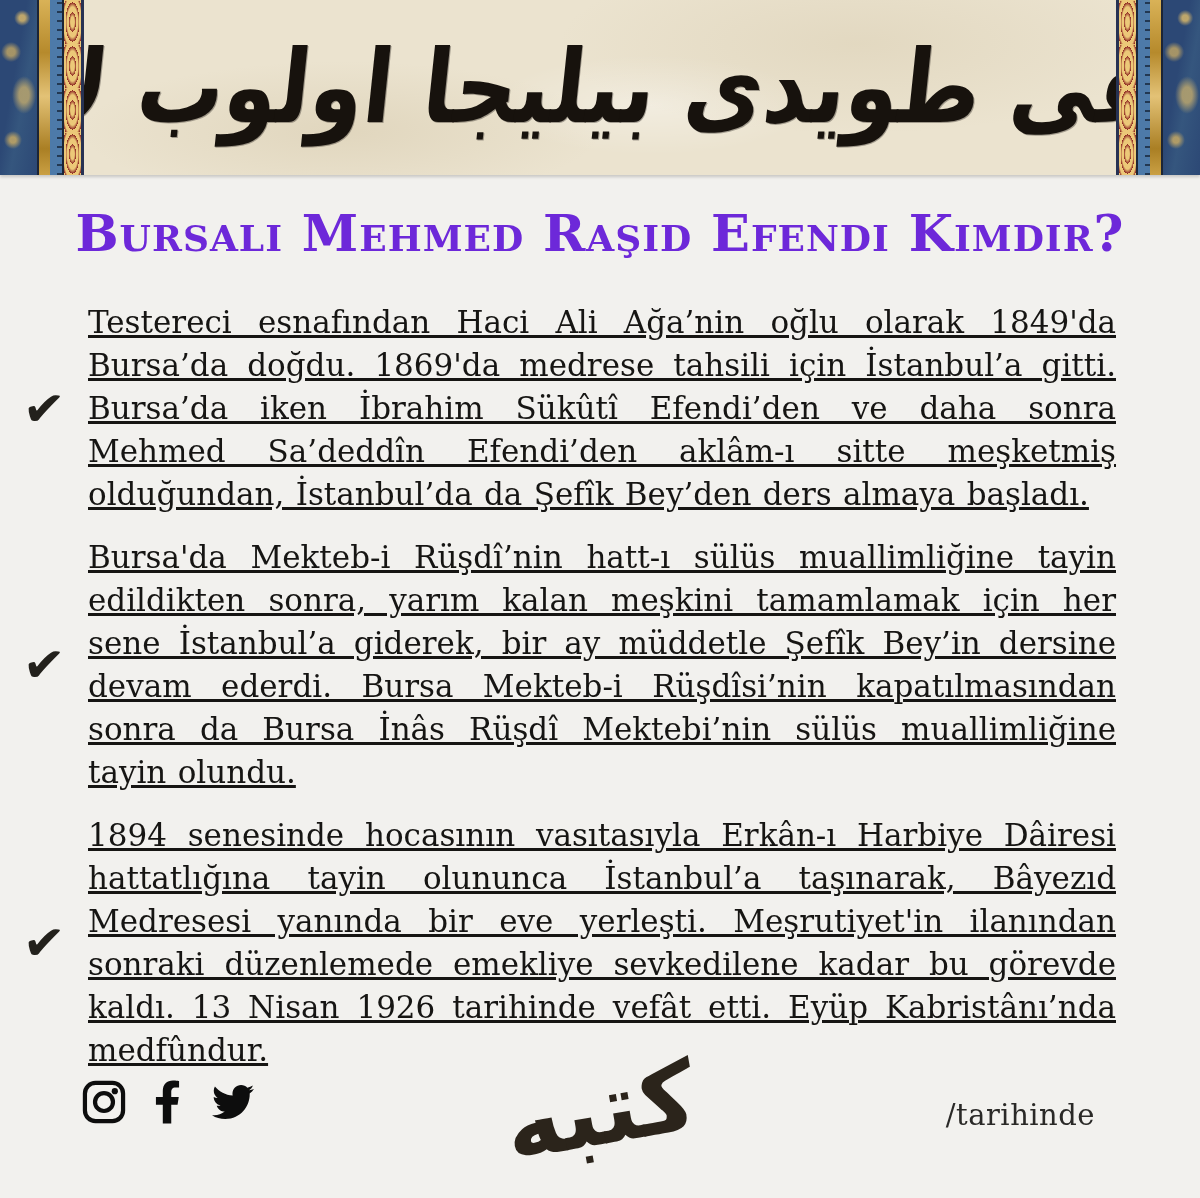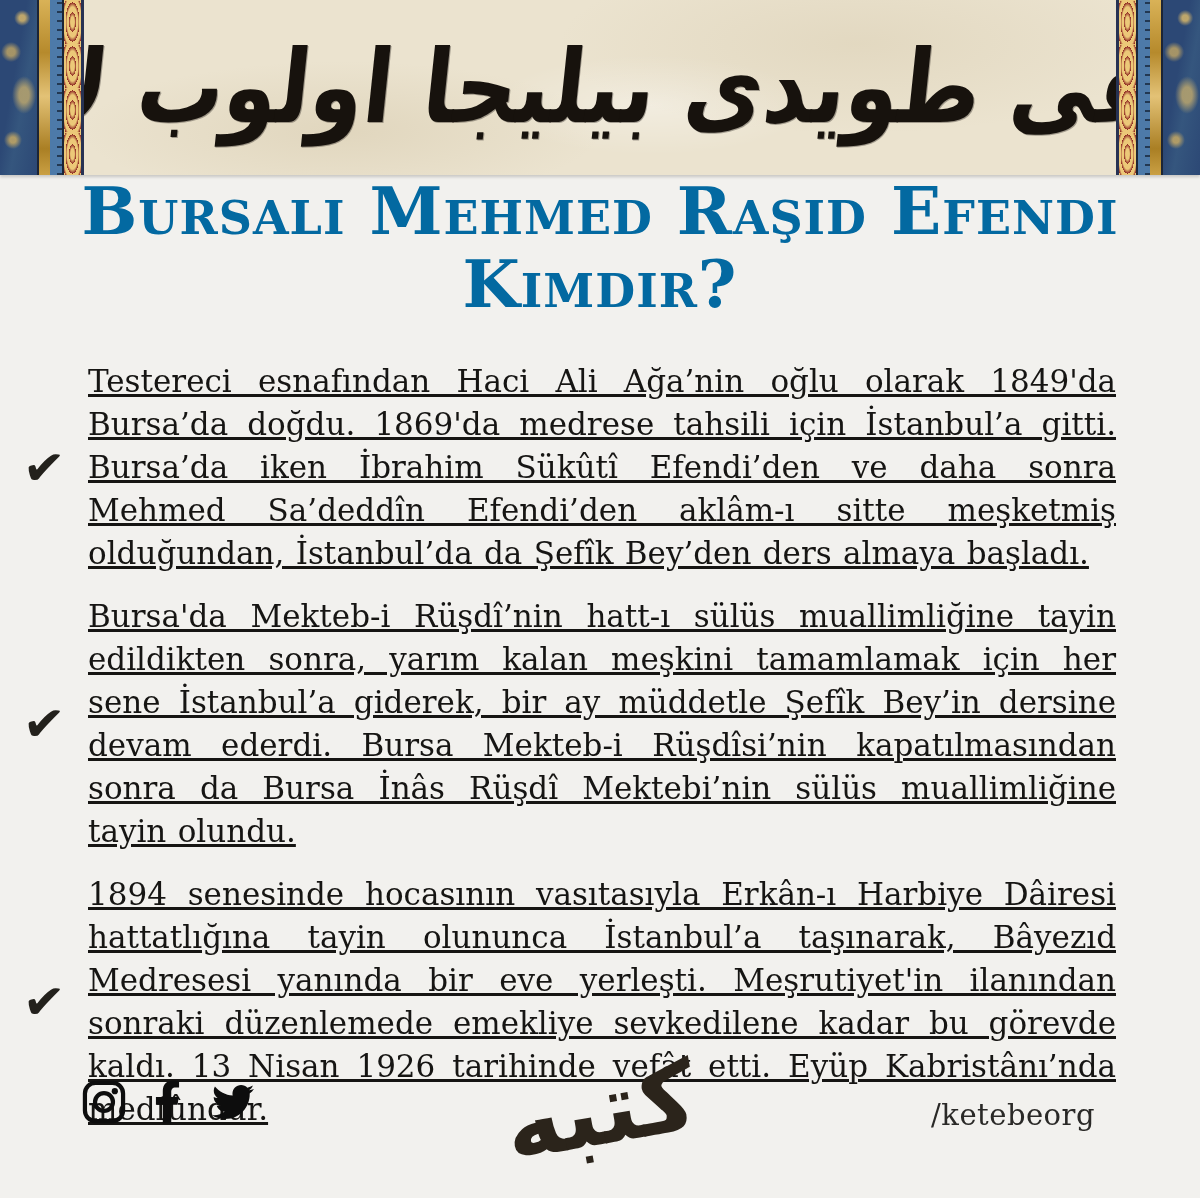--- a/index.html
+++ b/index.html
@@ -51,23 +51,23 @@
   }
   .inscription {
     direction:rtl; font-family:"DejaVu Sans", sans-serif;
     font-size:86px; font-weight:bold; color:#17120d;
     white-space:nowrap; transform:skewX(-6deg) scaleY(1.18);
     letter-spacing:2px; line-height:175px; text-shadow:1px 1px 0 rgba(23,18,13,.35);
   }
 
   
   .title {
-    text-align:center;
-    font-variant:small-caps; font-size:66px; letter-spacing:1px;
-    color:#0369a1; line-height:1.1;
+    margin-top:30px; text-align:center;
+    font-variant:small-caps; font-size:51px; letter-spacing:1px;
+    color:#6d28d9; line-height:1.1;
   }
 
   
   .content { margin:40px 84px 0 0; }
   .para-row { display:flex; align-items:center; margin-bottom:20px; }
   .check-col { flex:0 0 88px; text-align:center; }
   .check {
     display:inline-block; font-family:"DejaVu Sans", sans-serif;
     font-size:50px; line-height:1; color:#23211c; transform:rotate(4deg);
   }
@@ -164,17 +164,17 @@
       </span>
       <span>
         <svg width="48" height="42" viewBox="0 0 512 512">
           <path fill="#0d0d0d" d="M459.37 151.716c.325 4.548.325 9.097.325 13.645 0 138.72-105.583 298.558-298.558 298.558-59.452 0-114.68-17.219-161.137-47.106 8.447.974 16.568 1.299 25.34 1.299 49.055 0 94.213-16.568 130.274-44.832-46.132-.975-84.792-31.188-98.112-72.772 6.498.974 12.995 1.624 19.818 1.624 9.421 0 18.843-1.3 27.614-3.573-48.081-9.747-84.143-51.98-84.143-102.985v-1.299c13.969 7.797 30.214 12.67 47.431 13.319-28.264-18.843-46.781-51.005-46.781-87.391 0-19.492 5.197-37.36 14.294-52.954 51.655 63.675 129.3 105.258 216.365 109.807-1.624-7.797-2.599-15.918-2.599-24.04 0-57.828 46.782-104.934 104.934-104.934 30.213 0 57.502 12.67 76.67 33.137 23.715-4.548 46.456-13.32 66.599-25.34-7.798 24.366-24.366 44.833-46.132 57.827 21.117-2.273 41.584-8.122 60.426-16.243-14.292 20.791-32.161 39.308-52.628 54.253z"></path>
         </svg>
       </span>
     </div>
 
     <div class="logo">كتبه</div>
 
-    <div class="handle">/ketebeorg</div>
+    <div class="handle">/tarihinde</div>
 
   </div>
 
 </div>
 
 </body></html>

